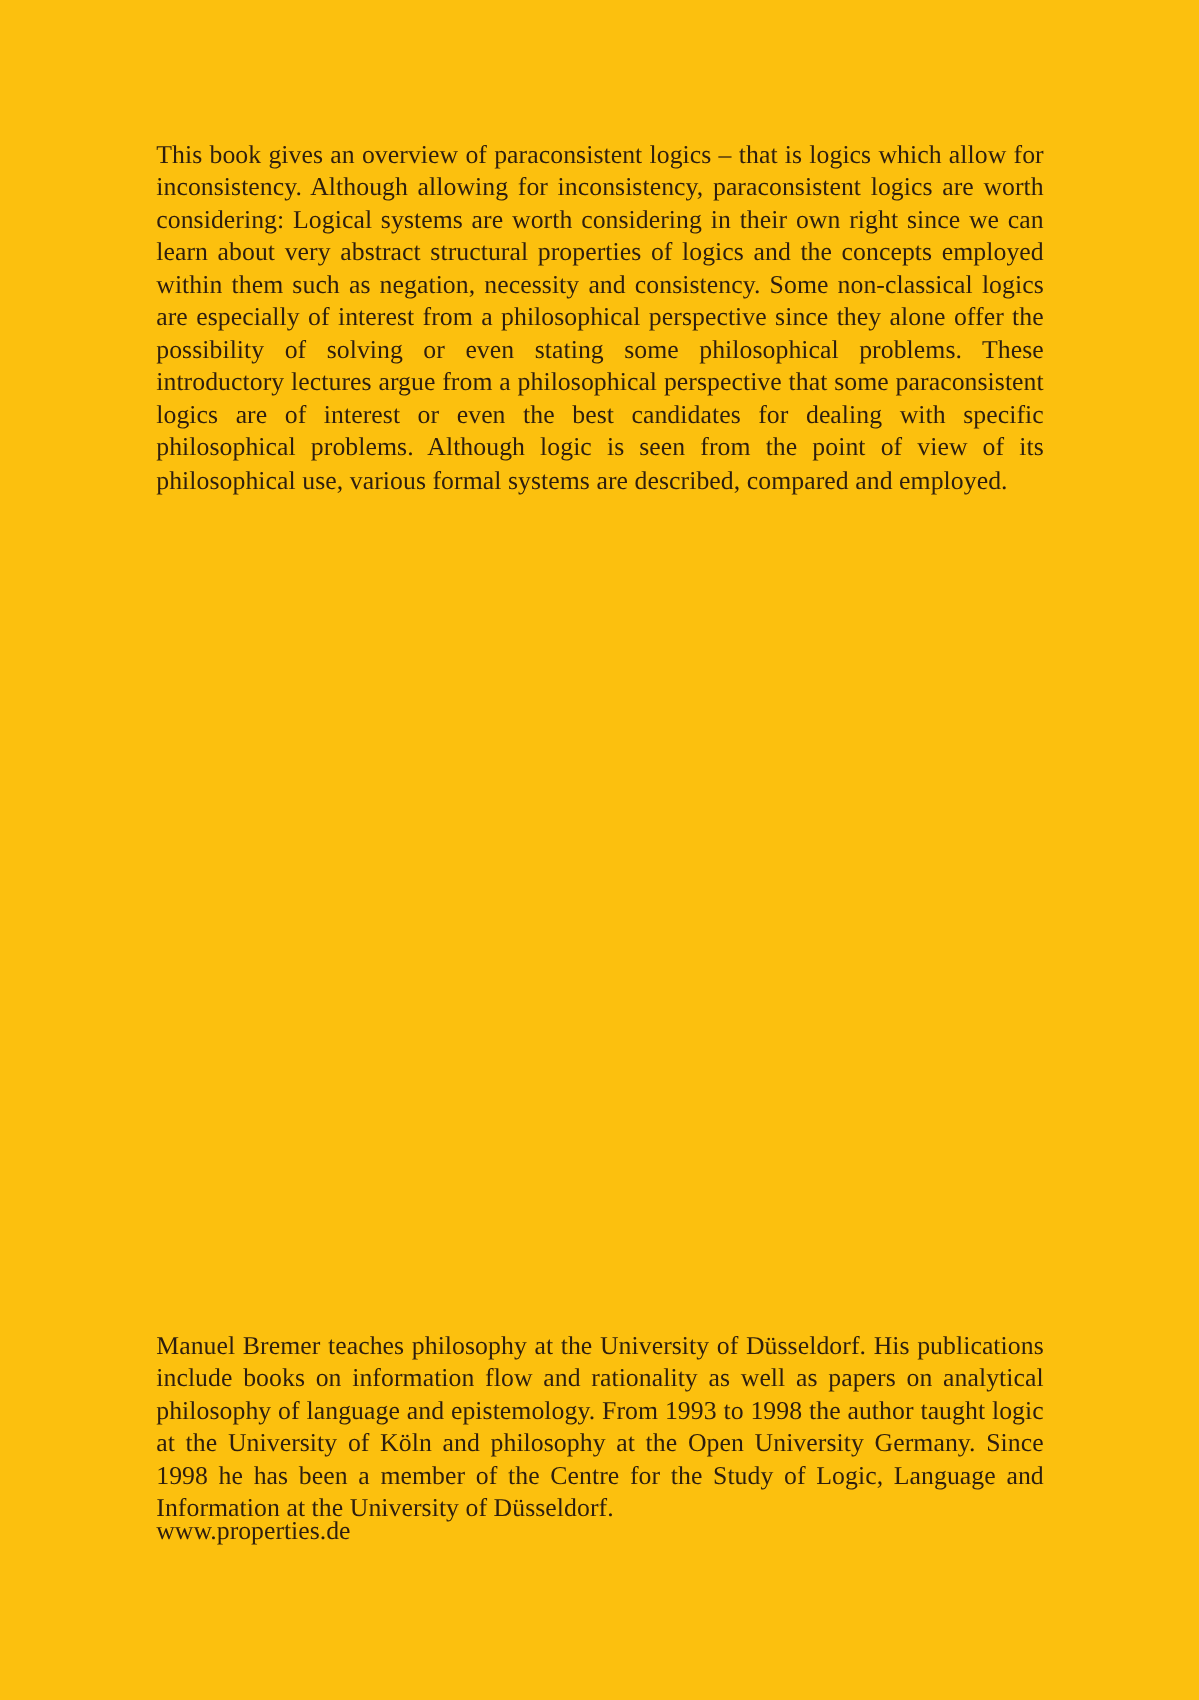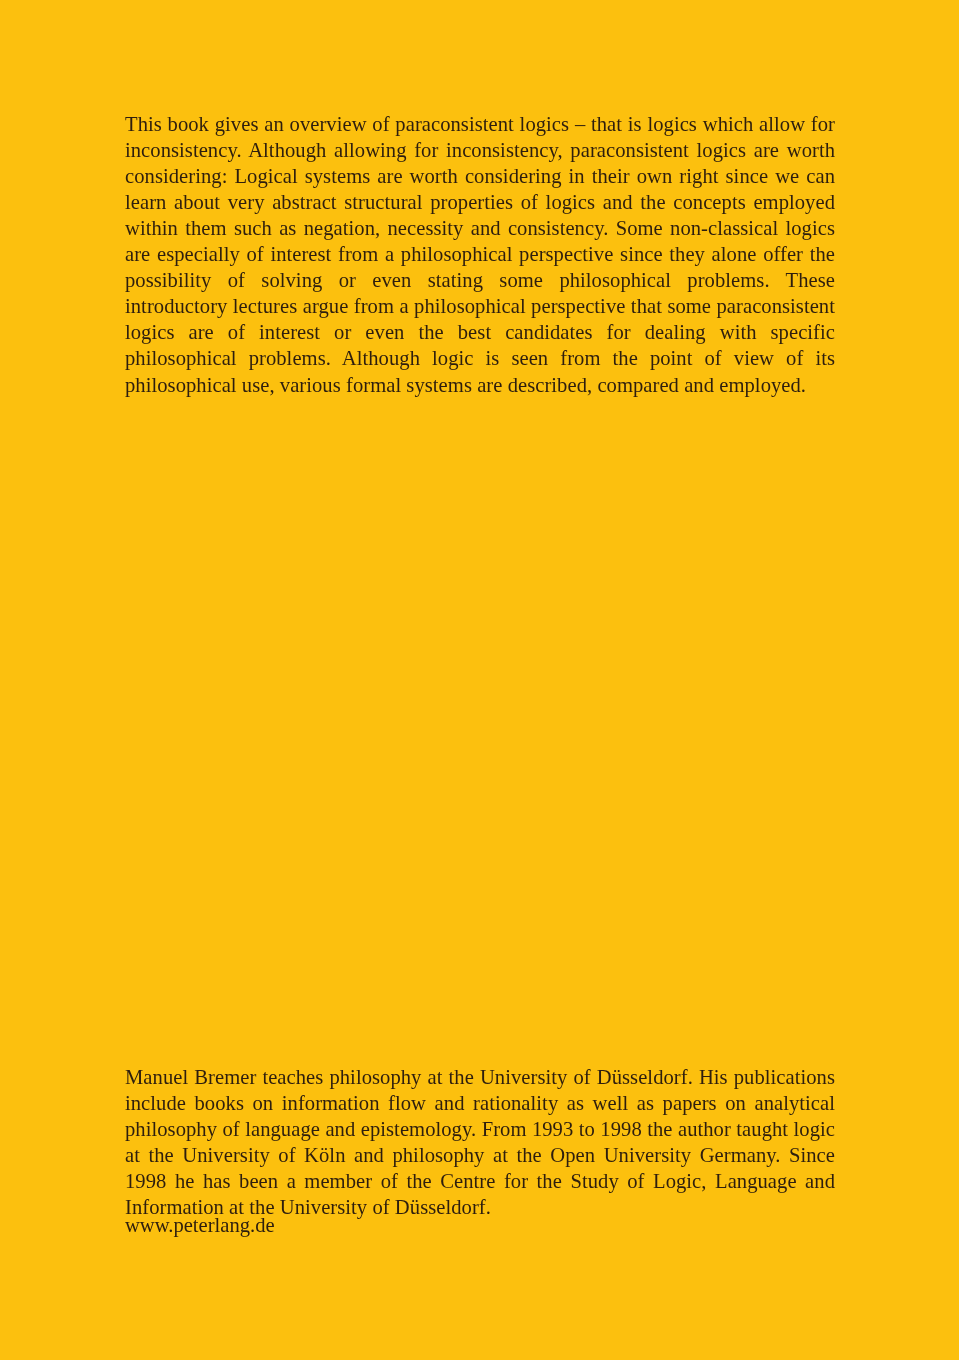--- a/index.html
+++ b/index.html
@@ -52,15 +52,15 @@
 </style>
 </head>
 <body>
 
 <div class="page">
 
   <p class="text-block" id="blurb-paragraph">This book gives an overview of paraconsistent logics – that is logics which allow for inconsistency. Although allowing for inconsistency, paraconsistent logics are worth considering: Logical systems are worth considering in their own right since we can learn about very abstract structural properties of logics and the concepts employed within them such as negation, necessity and consistency. Some non-classical logics are especially of interest from a philosophical perspective since they alone offer the possibility of solving or even stating some philosophical problems. These introductory lectures argue from a philosophical perspective that some paraconsistent logics are of interest or even the best candidates for dealing with specific philosophical problems. Although logic is seen from the point of view of its philosophical use, various formal systems are described, compared and employed.</p>
 
   <p class="text-block" id="author-bio-paragraph">Manuel Bremer teaches philosophy at the University of Düsseldorf. His publications include books on information flow and rationality as well as papers on analytical philosophy of language and epistemology. From 1993 to 1998 the author taught logic at the University of Köln and philosophy at the Open University Germany. Since 1998 he has been a member of the Centre for the Study of Logic, Language and Information at the University of Düsseldorf.</p>
 
-  <div id="publisher-website">www.peterlang.de</div>
+  <div id="publisher-website">www.properties.de</div>
 
 </div>
 
 </body></html>

